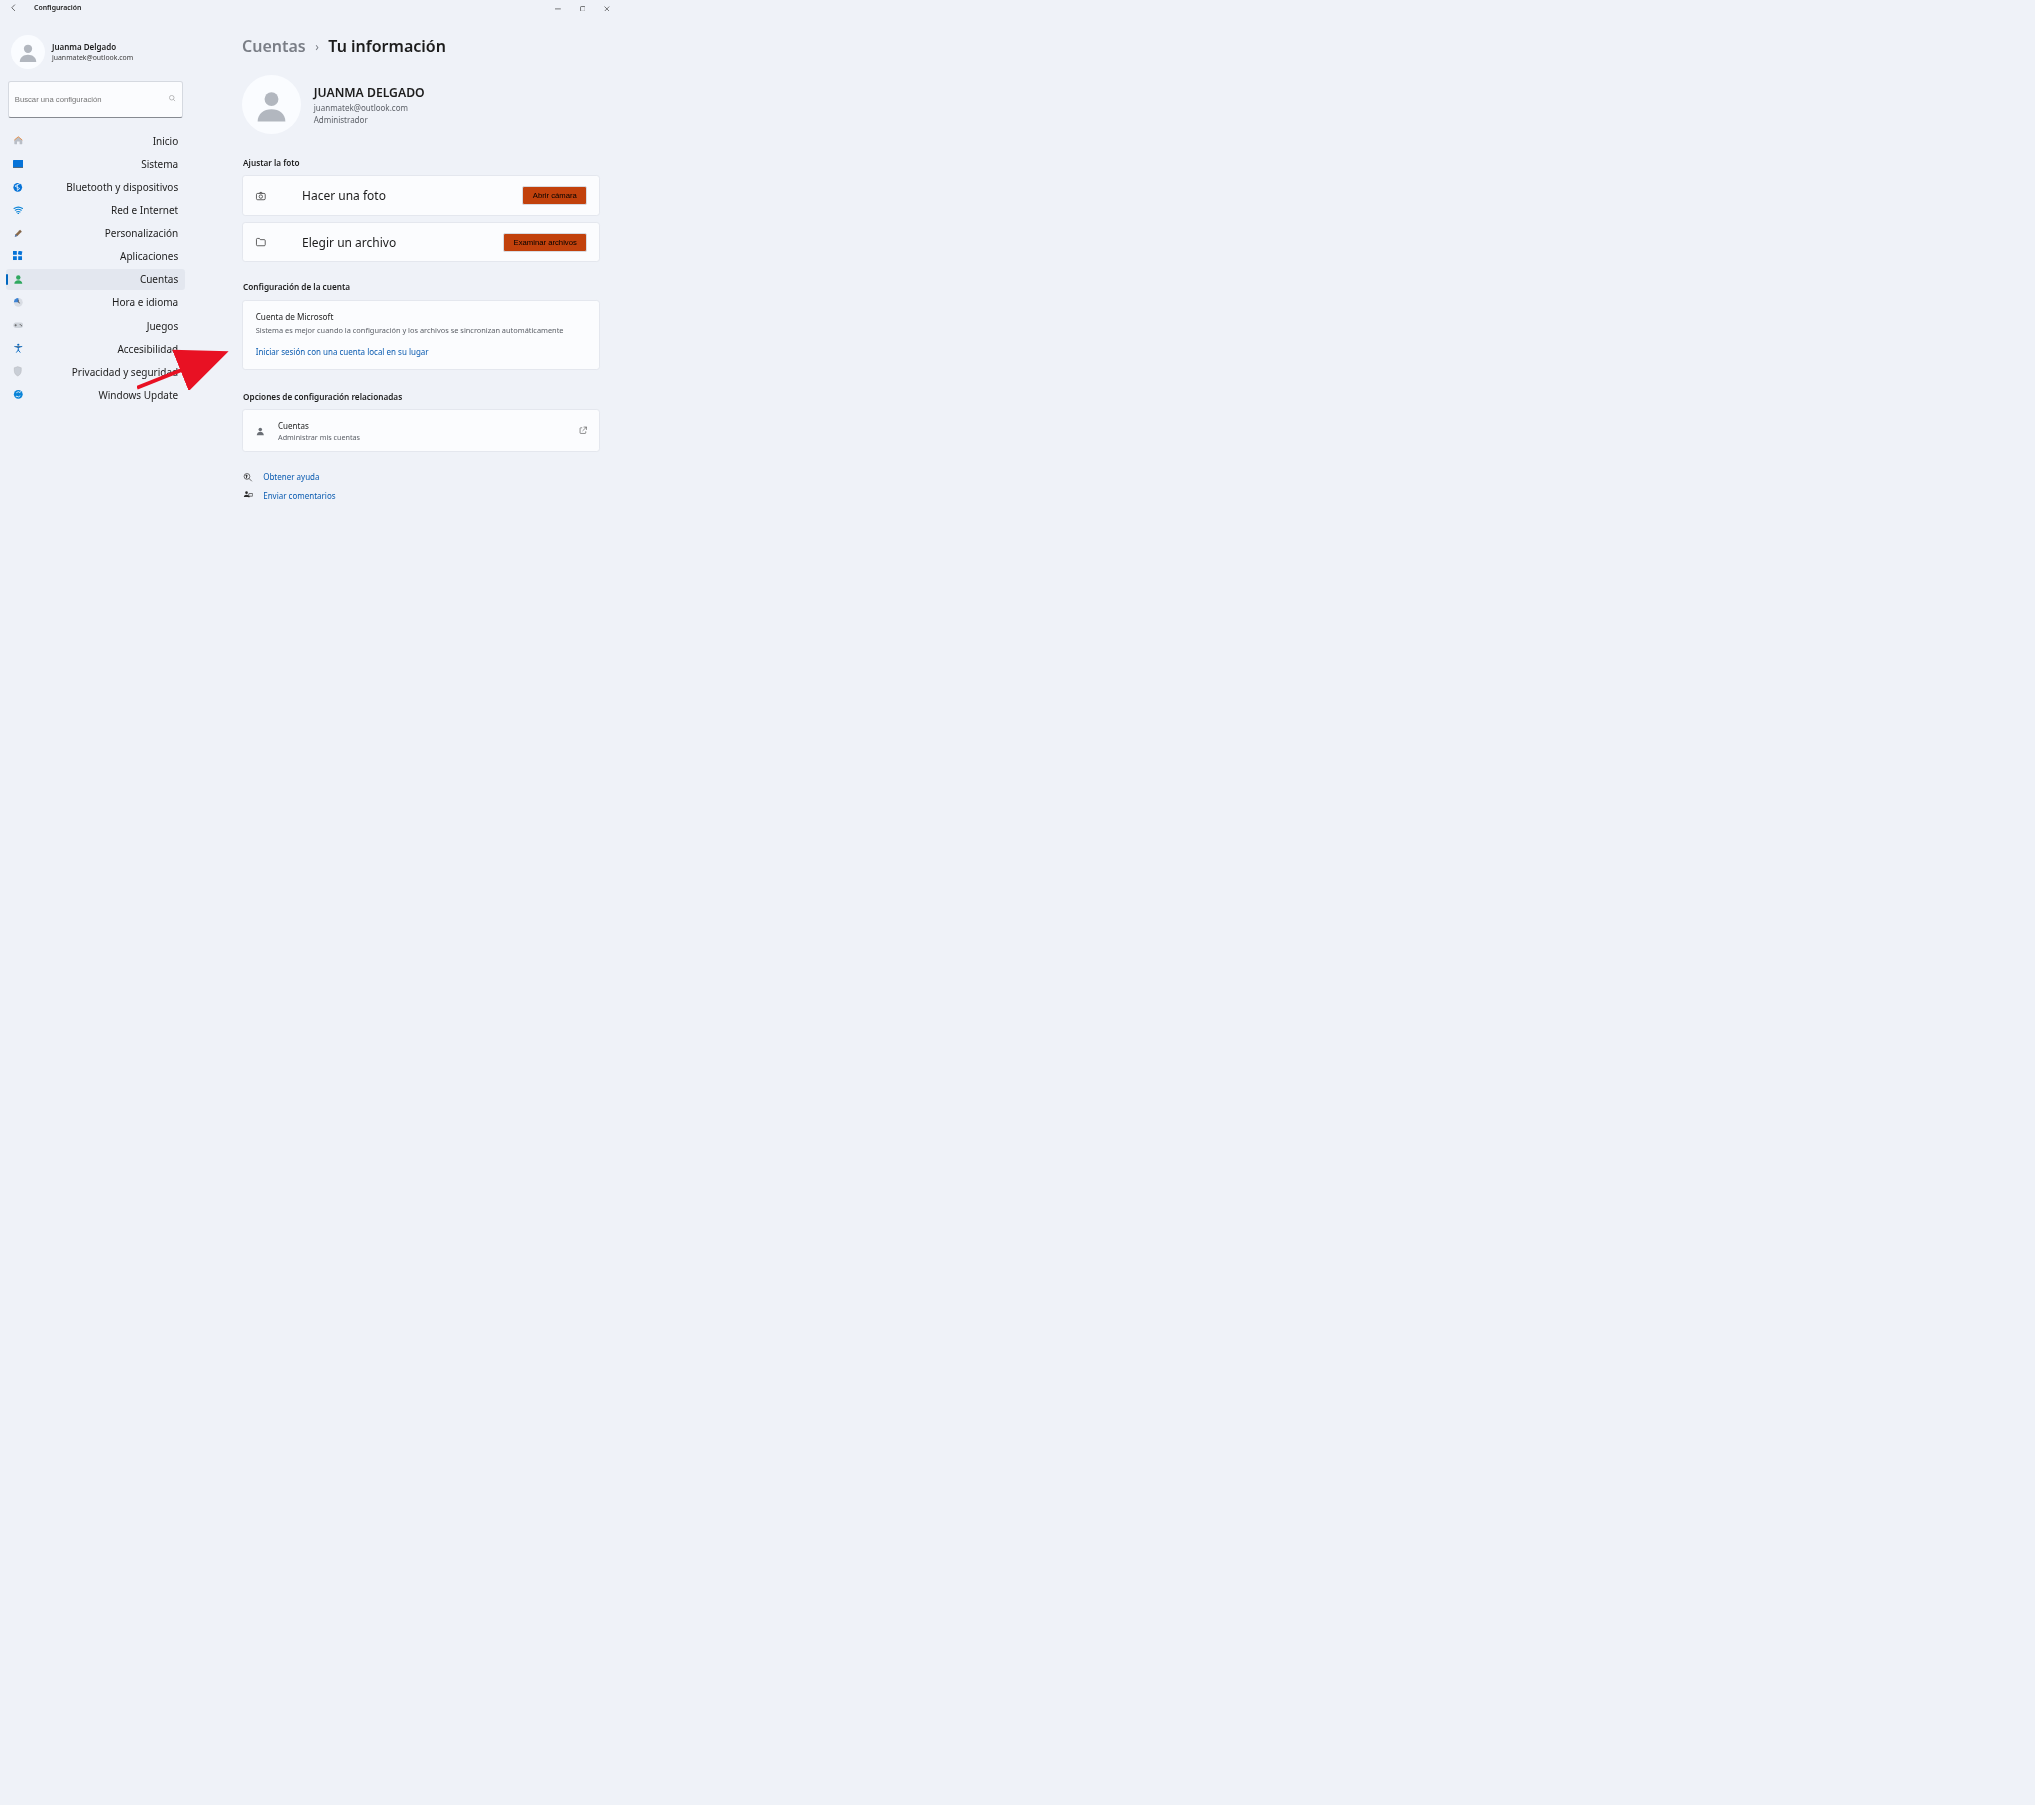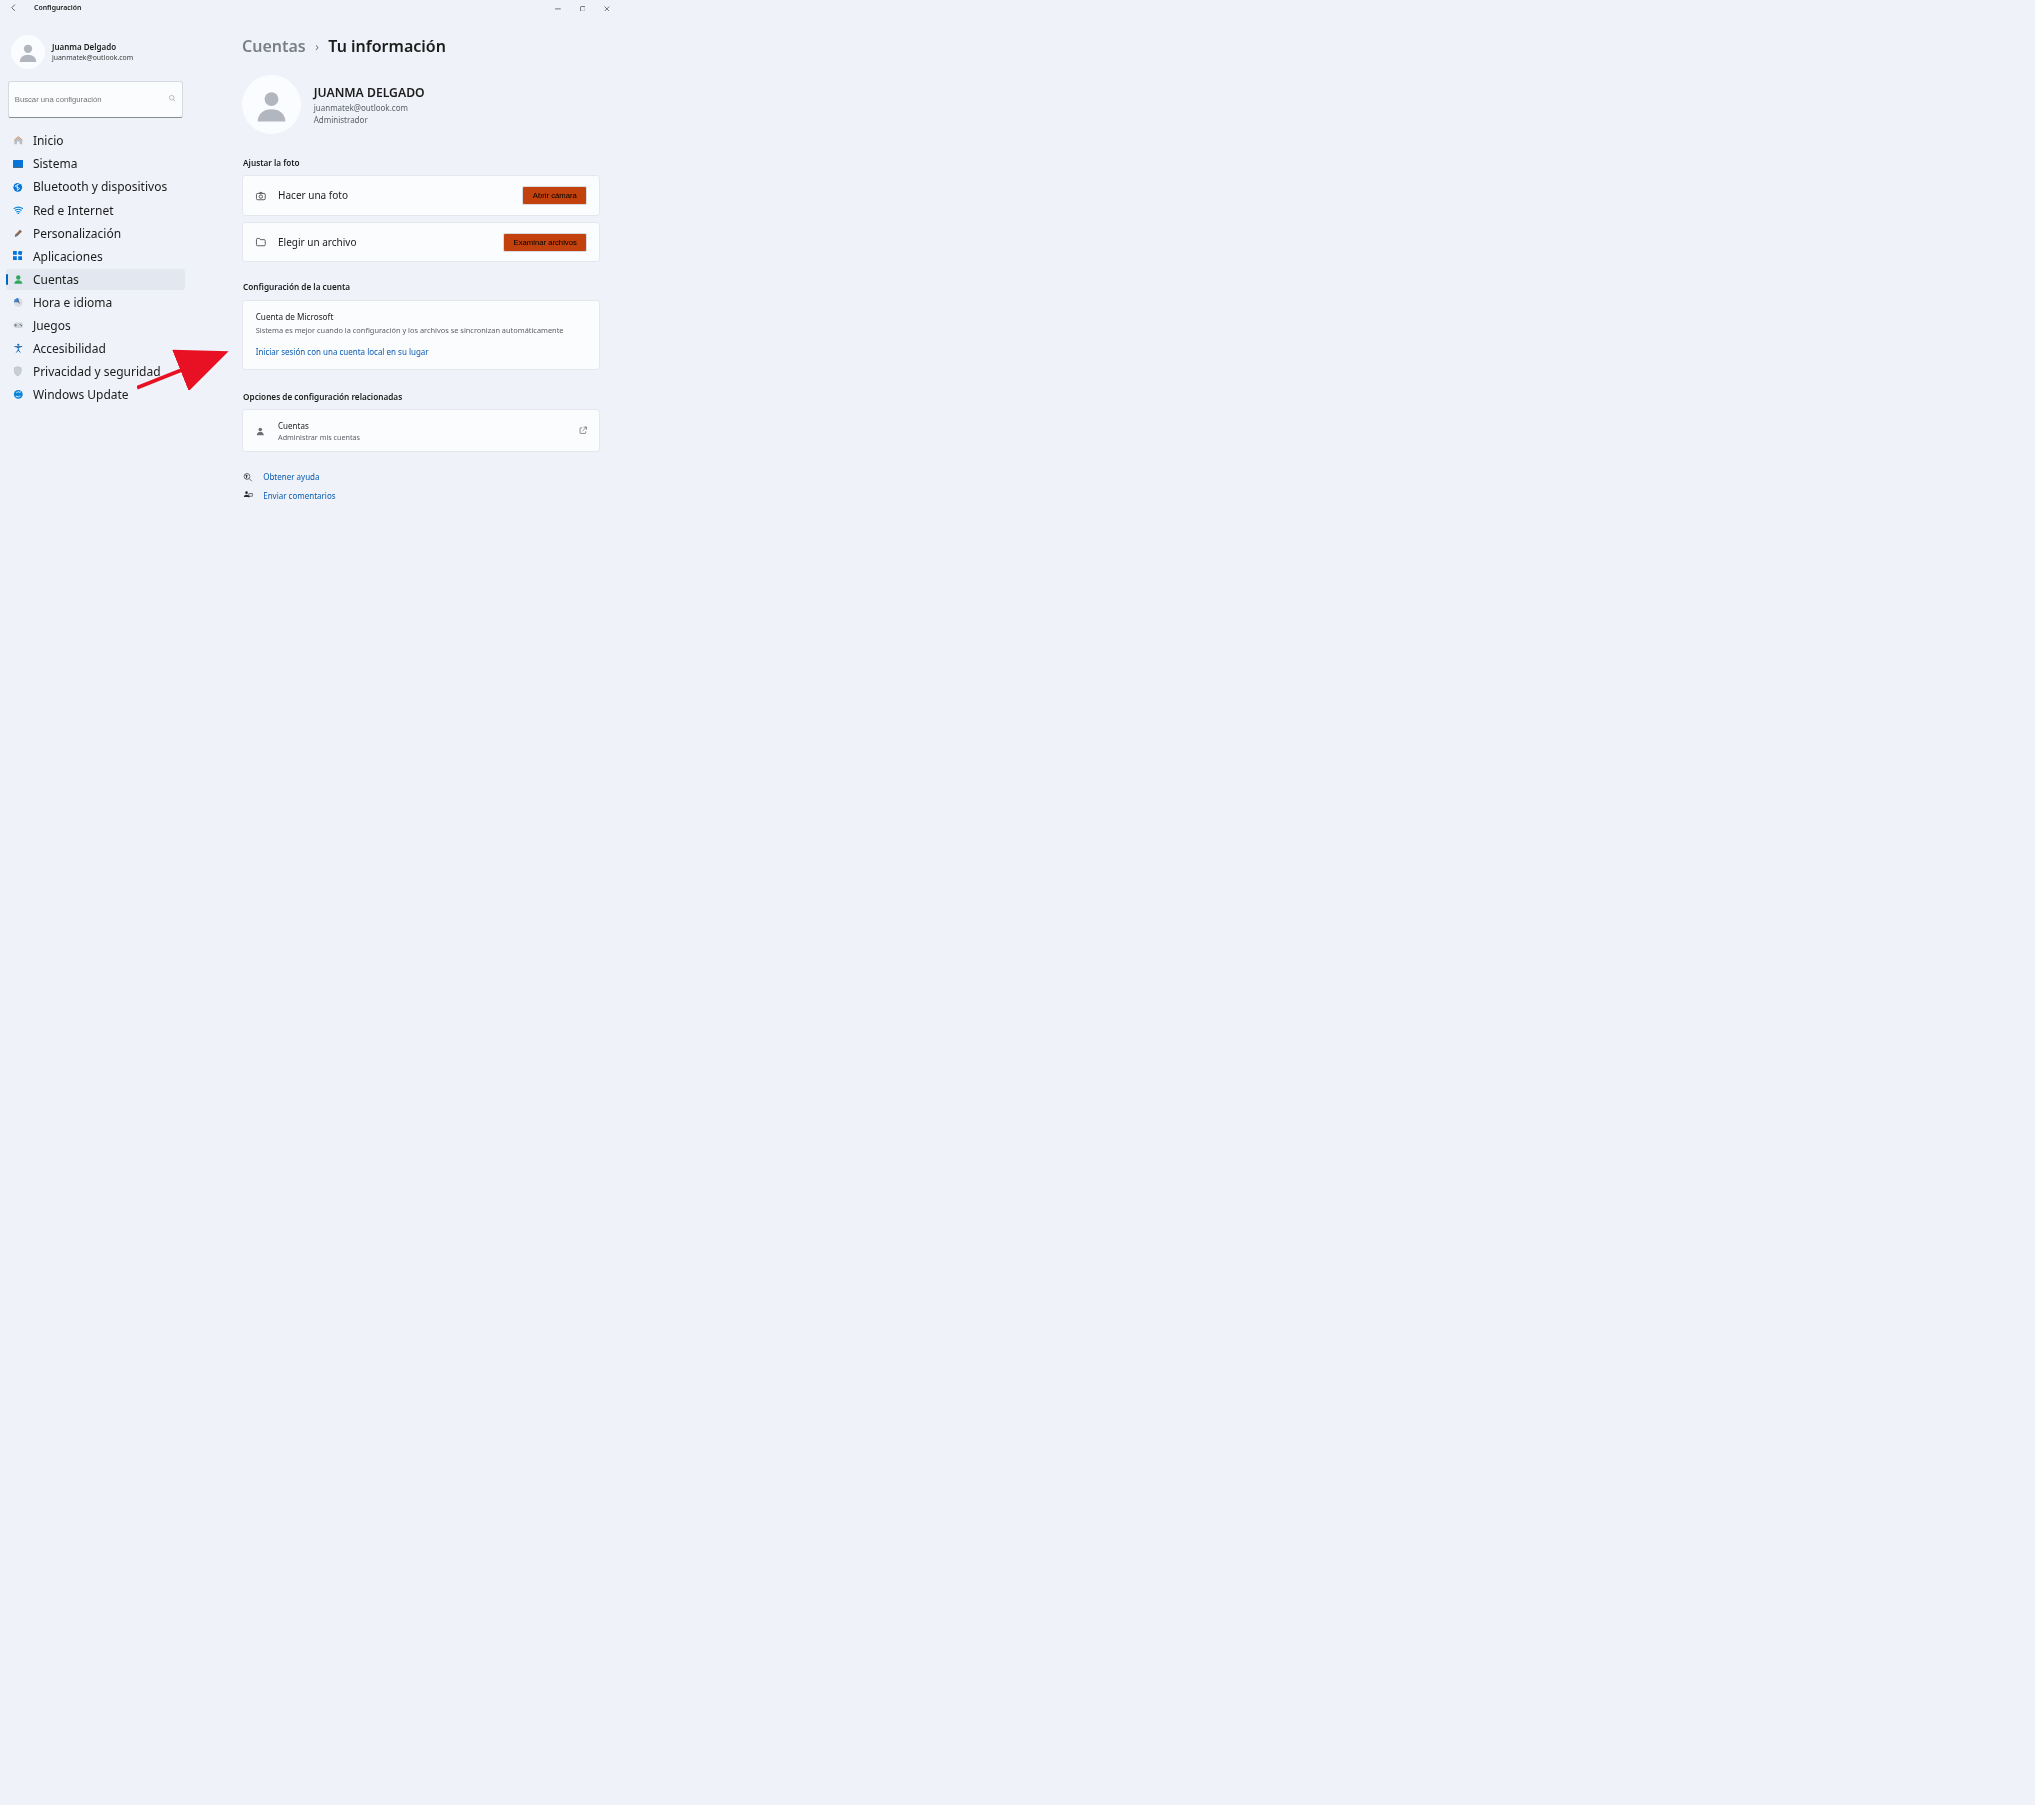--- a/index.html
+++ b/index.html
@@ -14,39 +14,39 @@
   .sidebar { width: 191px; padding: 4.2px 6.4px 0 6.4px; display: flex; flex-direction: column; }
   .user-block { display: flex; align-items: center; gap: 7.4px; padding: 5.3px 4.2px 11.7px 4.2px; }
   .avatar { width: 34px; height: 34px; border-radius: 50%; background: #fafcff; display: flex; align-items: center; justify-content: center; }
   .avatar svg { width: 22px; height: 22px; }
   .user-name { font-size: 8px; font-weight: 600; }
   .user-email { font-size: 6.9px; color: #3b3b3b; margin-top: 1.1px; }
   .search-box { display: flex; align-items: center; background: #fbfcfe; border: 0.5px solid #d5d9e0; border-bottom: 0.8px solid #868a91; border-radius: 2.7px; height: 37px; padding: 0 5.3px; margin: 0 2.1px 12.7px 2.1px; }
   .search-box input { flex: 1; border: none; outline: none; background: transparent; font-size: 7.7px; color: #555; }
   .search-box .sicon { opacity: .6; }
   .nav { display: flex; flex-direction: column; gap: 2.1px; }
-  .nav-item { display: flex; align-items: center; gap: 9.5px; height: 21px; padding: 0 6.4px; border-radius: 3.2px; cursor: pointer; font-size: 12px; position: relative; }
+  .nav-item { display: flex; align-items: center; gap: 9.5px; height: 21px; padding: 0 6.4px; border-radius: 3.2px; cursor: pointer; font-size: 10px; position: relative; justify-content: space-between; }
   .nav-item.active { background: #e3e7ef; }
   .nav-item.active::before { content:""; position:absolute; left:0; top:5.3px; bottom:5.3px; width:1.6px; background:#0067c0; border-radius:1.1px; }
   .nav-icon { width: 10.6px; height: 10.6px; display: flex; align-items: center; justify-content: center; }
   .content { flex: 1; padding: 9.5px 19px 0 15px; overflow: auto; }
   .breadcrumb { display: flex; align-items: center; gap: 9.5px; margin-bottom: 18px; }
   .crumb-parent { font-size: 16px; font-weight: 600; color: #7a7e86; }
   .crumb-sep { font-size: 11.7px; color: #7a7e86; }
   .crumb-current { font-size: 16px; font-weight: 600; }
   .profile-row { display: flex; align-items: center; gap: 12.7px; margin-bottom: 23px; }
   .big-avatar { width: 59px; height: 59px; border-radius: 50%; background: #fafcff; display: flex; align-items: center; justify-content: center; }
   .big-avatar svg { width: 37px; height: 37px; }
   .profile-name { font-size: 12.2px; font-weight: 600; }
   .profile-email { font-size: 8px; color: #5b5f66; margin-top: 1.1px; }
   .profile-role { font-size: 8px; color: #5b5f66; margin-top: 1.1px; }
   .section-title { font-size: 8.2px; font-weight: 600; margin: 0 0 7.4px 1.1px; }
   .card { background: #fbfcfe; border: 0.5px solid #e4e7ee; border-radius: 3.2px; display: flex; align-items: center; padding: 9.5px 11.7px; margin-bottom: 6.4px; gap: 11.7px; }
   .card-icon { width: 11.7px; display:flex; align-items:center; justify-content:center; color:#3b3b3b; }
-  .card-label { flex: 1; font-size: 10px; }
+  .card-label { flex: 1; font-size: 12px; margin-left: 24px; }
   .card-btn { background: #c2410c; border: 0.5px solid #d8dbe2; border-radius: 2px; padding: 4.2px 9.5px; font-size: 7.7px; cursor: pointer; }
   .card-block { background:#fbfcfe; border:0.5px solid #e4e7ee; border-radius:3.2px; padding: 10.6px 12.7px 11.7px 12.7px; margin-bottom: 21px; }
   .cb-title { font-size: 8.2px; margin-bottom: 2.1px; }
   .cb-desc { font-size: 7.4px; color: #5b5f66; margin-bottom: 11.7px; }
   .link { color: #0a5bb0; font-size: 8px; cursor: pointer; }
   .row-card { background: #fbfcfe; border:0.5px solid #e4e7ee; border-radius:3.2px; display:flex; align-items:center; padding:9.5px 11.7px; gap:11.7px; margin-bottom:18px; cursor:pointer; }
   .row-card .txt { flex:1; }
   .row-card .t1 { font-size:8px; }
   .row-card .t2 { font-size:7.2px; color:#5b5f66; margin-top:1.1px; }
   .help-row { display:flex; align-items:center; gap:9.5px; margin-bottom:7.4px; }

